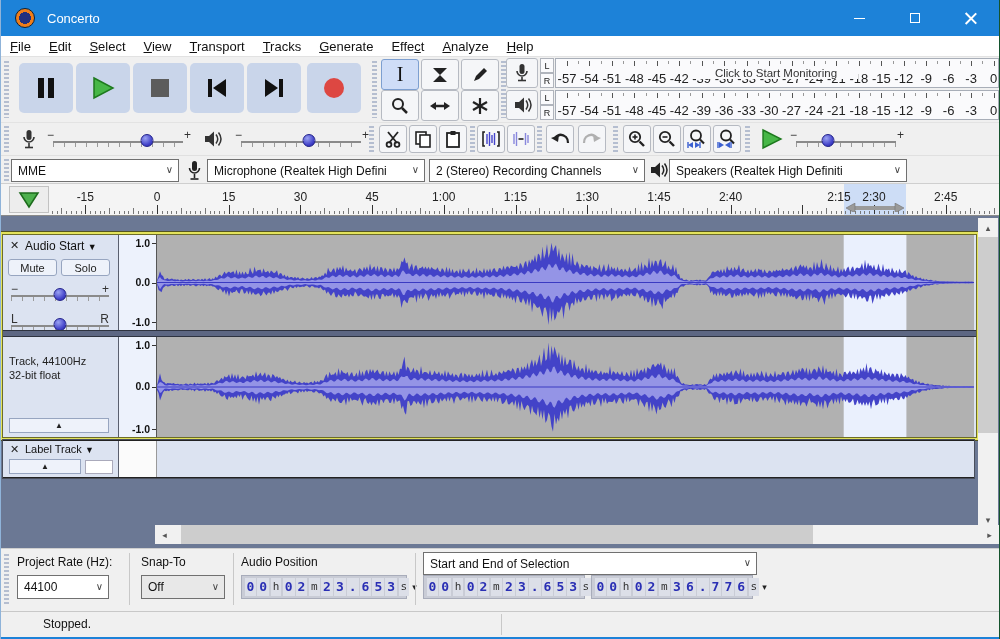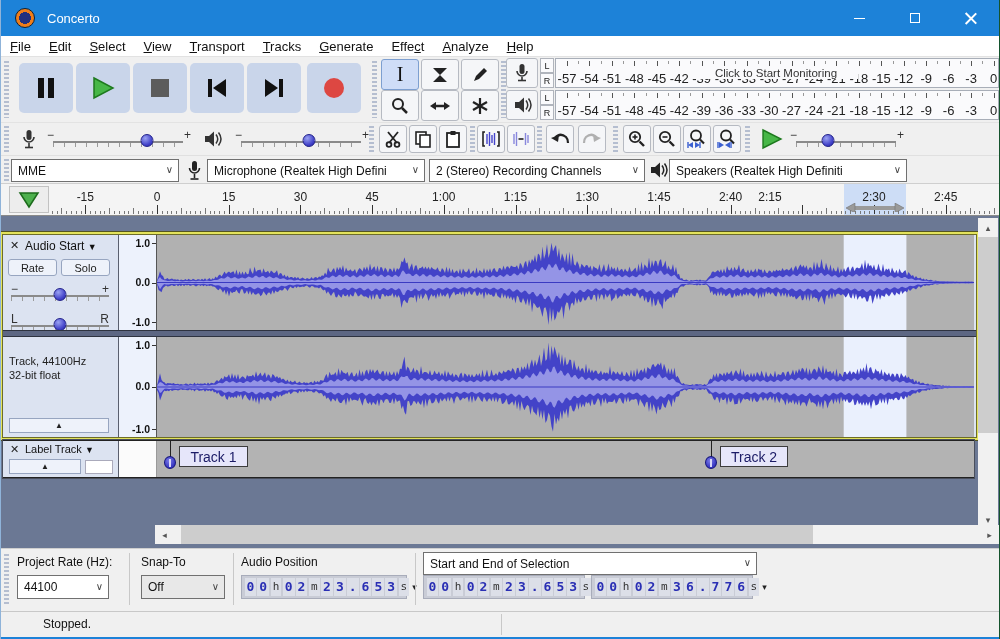--- a/index.html
+++ b/index.html
@@ -760,38 +760,38 @@
         <span class="tl-label" style="left: 84.3px;">-15</span>
         <span class="tl-label" style="left: 156px;">0</span>
         <span class="tl-label" style="left: 227.7px;">15</span>
         <span class="tl-label" style="left: 299.4px;">30</span>
         <span class="tl-label" style="left: 371.1px;">45</span>
         <span class="tl-label" style="left: 442.8px;">1:00</span>
         <span class="tl-label" style="left: 514.5px;">1:15</span>
         <span class="tl-label" style="left: 586.2px;">1:30</span>
         <span class="tl-label" style="left: 657.9px;">1:45</span>
         <span class="tl-label" style="left: 729.6px;">2:40</span>
-        <span class="tl-label" style="left: 769px;">2:15</span>
+        <span class="tl-label" style="left: 838px;">2:15</span>
         <span class="tl-label" style="left: 873px;">2:30</span>
         <span class="tl-label" style="left: 944.7px;">2:45</span>
         <svg width="58" height="10" class="tl-arrow" style="left: 845.025px; top: 19px;">
           <line x1="6" y1="5" x2="52" y2="5" stroke="#9a9a9a" stroke-width="4"></line>
           <polygon points="0,5 9,0 9,10" fill="#9a9a9a" stroke="#666" stroke-width="0.5"></polygon>
           <polygon points="58,5 49,0 49,10" fill="#9a9a9a" stroke="#666" stroke-width="0.5"></polygon>
         </svg>
       </div>
   </div>
 
   <div class="trackarea">
 
     <div class="audio-track">
       <div class="track-panel">
         <div class="close-btn">✕</div>
         <div class="track-title"><span>Audio Start</span> <span class="dd-tri">▼</span></div>
-        <div class="ms-btn" style="left:5px">Rate</div>
+        <div class="ms-btn" style="left:5px">Mute</div>
         <div class="ms-btn" style="left:58px">Solo</div>
         <div class="h-slider" style="left:8px;top:48px;width:98px">
           <span class="slider-end" style="left:0">−</span>
           <div class="track"></div>
             <div class="ticks"></div>
             <div class="thumb" style="left: 50%;"></div>
           <span class="slider-end" style="right:0">+</span>
         </div>
         <div class="h-slider" style="left:8px;top:78px;width:98px">
           <span class="slider-end" style="left:0">L</span>
@@ -846,28 +846,20 @@
     <div class="label-track">
       <div class="track-panel" style="height:36px">
         <div class="close-btn" style="top:1px">✕</div>
         <div class="track-title" style="top:2px;font-size:11px"><span>Label Track</span> <span class="dd-tri">▼</span></div>
         <div class="collapse-btn" style="width:72px;bottom:3px">
             <span>▲</span>
           </div>
         <div style="position:absolute;left:82px;bottom:3px;width:28px;height:14px;background:#fff;border:1px solid #aab;"></div>
       </div>
       <div class="lt-gap"></div>
-      <div class="lt-content">
-          <div class="flag-stem" style="left: 13.384px;"></div>
-          <div class="flag-ball" style="left: 13.384px;"></div>
-          <div class="label-box" style="left: 22.384px;">Track 1</div>
-          <div class="flag-stem" style="left: 554.002px;"></div>
-          <div class="flag-ball" style="left: 554.002px;"></div>
-          <div class="label-box" style="left: 563.002px;">Track 2</div>
-        </div>
     </div>
 
     <div class="hscroll">
       <div class="scroll-arrow" style="left:0;top:0">◂</div>
       <div class="thumb"></div>
       <div class="scroll-arrow" style="right:0;top:0">▸</div>
     </div>
 
     <div class="vscroll">
       <div class="scroll-arrow" style="left:0;top:0;width:20px">▴</div>

